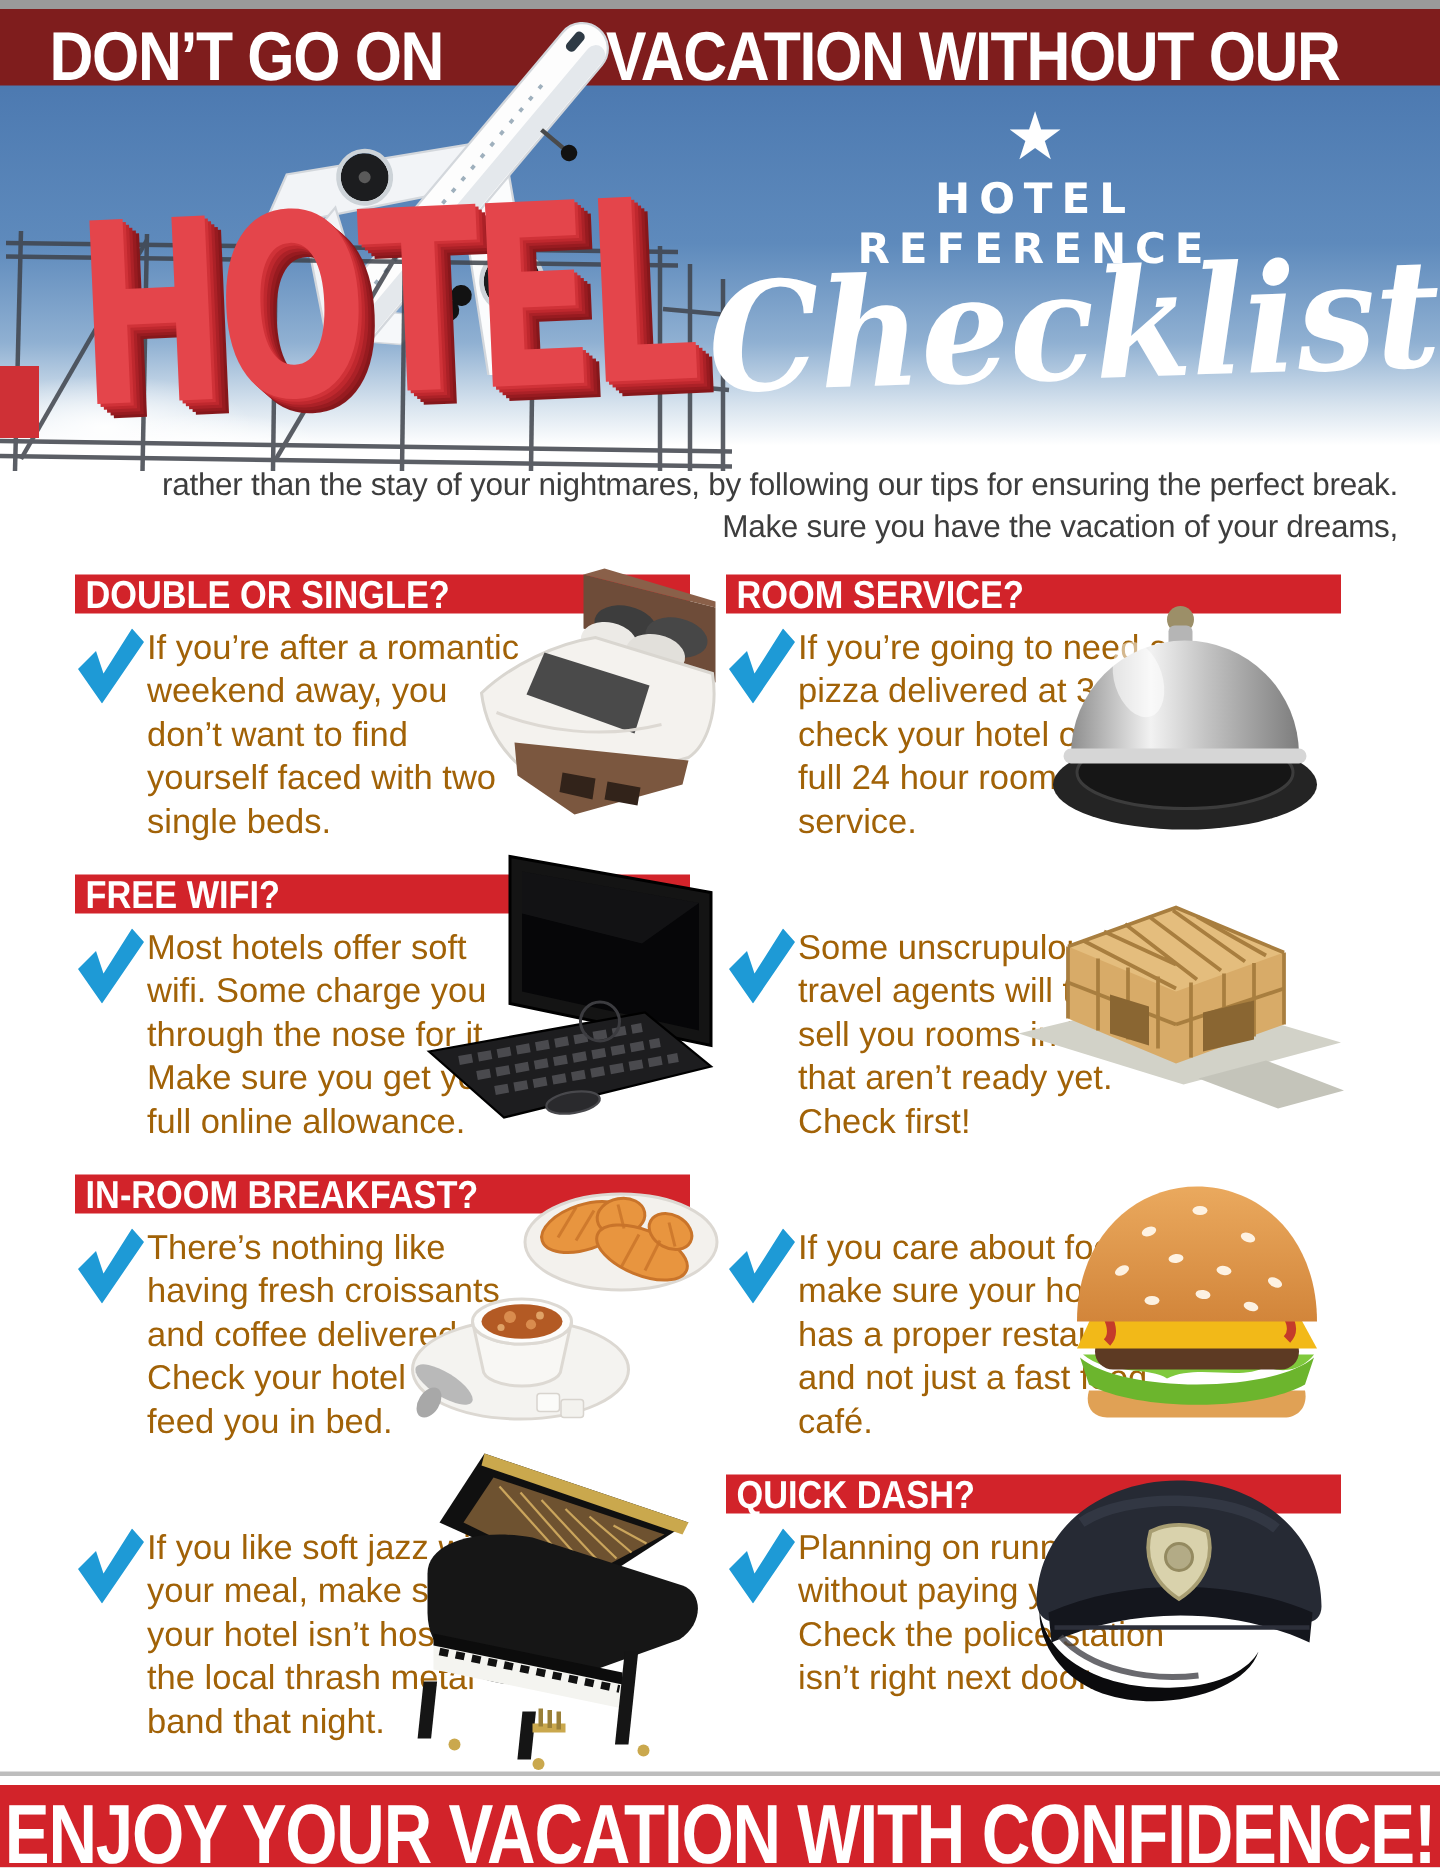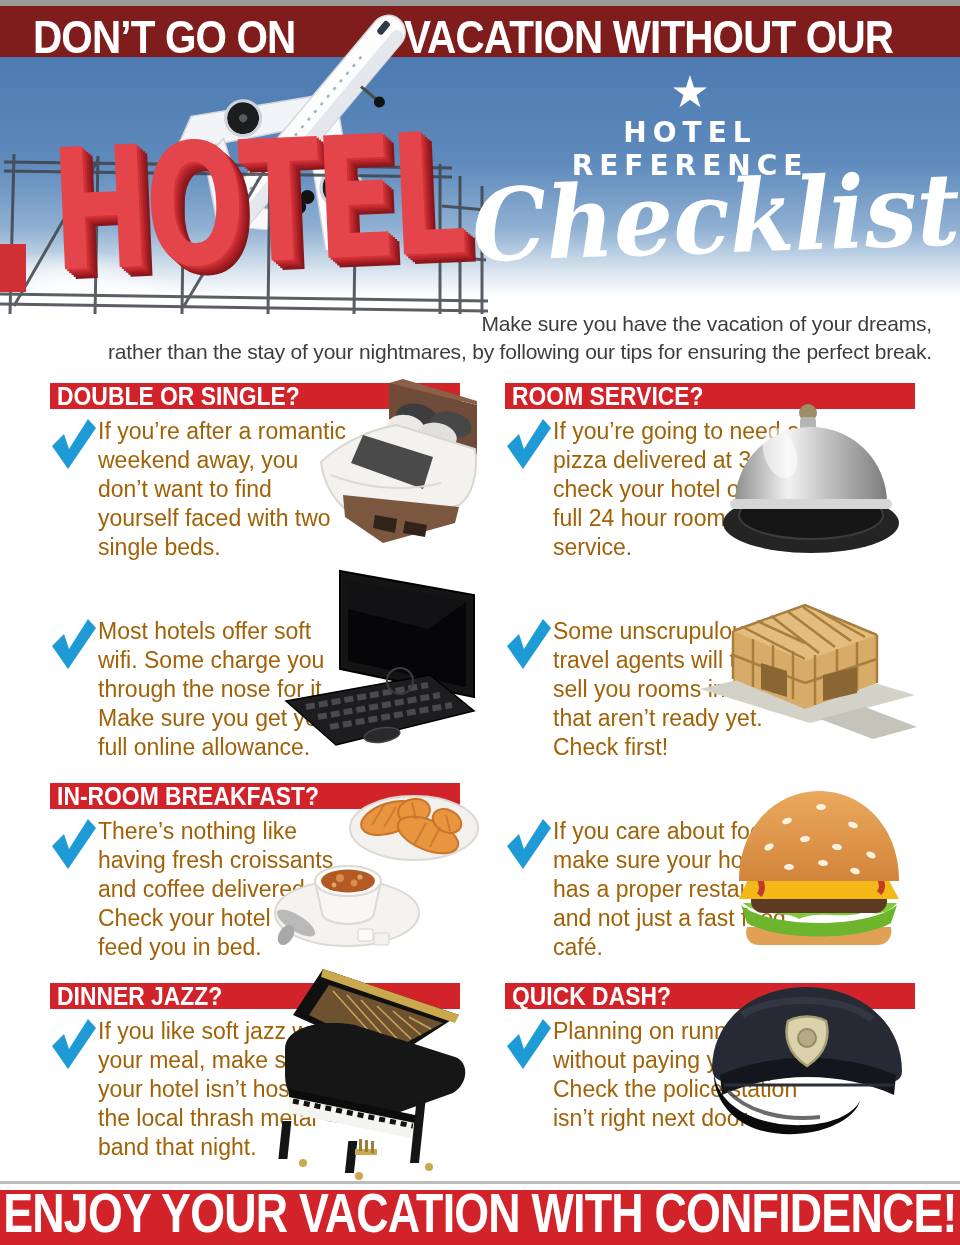--- a/index.html
+++ b/index.html
@@ -29,34 +29,34 @@
                font-size:28px;line-height:33px;letter-spacing:6px;}
   .script-title{position:absolute;left:455px;top:168px;width:490px;z-index:7;text-align:center;color:#fff;
                 font-family:"DejaVu Serif",serif;font-style:italic;font-weight:bold;font-size:100px;line-height:1;
                 transform:rotate(-2deg) scaleX(.93);}
 
   .intro{position:absolute;left:52px;top:310px;width:880px;z-index:7;text-align:right;
          color:#3d3d3d;font-size:21px;line-height:28px;letter-spacing:-0.2px;}
 
   
   .grid{position:absolute;left:50px;top:383px;width:865px;z-index:8;display:grid;
-        grid-template-columns:410px 410px;column-gap:45px;grid-auto-rows:200px;}
+        grid-template-columns:410px 410px;column-gap:24px;grid-auto-rows:200px;}
   .sec{position:relative;}
   .sec-bar{position:absolute;left:0;top:0;width:100%;height:26px;background:#d2232a;display:flex;align-items:center;}
   .sec-bar span{color:#fff;font-weight:bold;font-size:26px;line-height:26px;letter-spacing:0;
                 padding-left:8px;white-space:nowrap;transform:scaleX(.88);transform-origin:left;}
   .check{position:absolute;left:2px;top:36px;}
   .sec-body{position:absolute;left:48px;top:34px;width:252px;color:#a16207;
             font-family:Liberation Sans, sans-serif;font-size:23px;line-height:29px;}
   .sec-img{position:absolute;z-index:2;}
 
   
   .footer-rule{position:absolute;left:0;top:1181px;width:960px;height:3px;background:#bdbdbd;z-index:2;}
   .footer-banner{position:absolute;left:0;top:1190px;width:960px;height:55px;background:#d2232a;z-index:9;
-                 display:flex;align-items:flex-end;justify-content:center;}
+                 display:flex;align-items:flex-start;justify-content:center;}
   .footer-banner span{color:#fff;font-weight:bold;font-size:56px;letter-spacing:-1px;white-space:nowrap;
                       transform:scaleX(.80);}
 </style>
 </head>
 <body>
 
 <div class="page">
 
   <div class="hero-sky"></div>
   <div class="cloud" style="left:-30px;top:250px;width:200px;height:70px;"></div>
@@ -125,22 +125,22 @@
   <div class="hero-right">
     <div class="star">★</div>
     <div class="handy-lines">
       <div>HOTEL</div>
       <div>REFERENCE</div>
     </div>
   </div>
   <div class="script-title">Checklist</div>
 
   <div class="intro">
+    <div>rather than the stay of your nightmares, by following our tips for ensuring the perfect break.</div>
     <div>Make sure you have the vacation of your dreams,</div>
-    <div>rather than the stay of your nightmares, by following our tips for ensuring the perfect break.</div>
   </div>
 
   <div class="grid">
 
     <div class="sec">
       <div class="sec-bar">
         <span>DOUBLE OR SINGLE?</span>
         </div>
       <svg class="check" width="44" height="50" viewBox="0 0 44 50">
         <polygon points="0,27 12,15 17,30 36,0 44,9 16,50 0,27" fill="#1e9ad6"></polygon>
@@ -184,20 +184,23 @@
         <circle cx="100" cy="42" r="9" fill="#9c8f68"></circle>
         <rect x="92" y="46" width="16" height="22" rx="4" fill="#b5b5b5"></rect>
         <rect x="89" y="60" width="22" height="6" rx="3" fill="#8f8f8f"></rect>
         <path d="M27,132 A76,76 0 0 1 179,132 Z" fill="url(#silver)"></path>
         <rect x="22" y="128" width="162" height="10" rx="5" fill="#d6d6d6"></rect>
         <ellipse cx="72" cy="82" rx="16" ry="26" fill="#ffffff" opacity=".55" transform="rotate(-18 72 82)"></ellipse>
       </svg>
     </div>
 
     <div class="sec">
+      <div class="sec-bar">
+        <span>FREE WIFI?</span>
+        </div>
       <svg class="check" width="44" height="50" viewBox="0 0 44 50">
         <polygon points="0,27 12,15 17,30 36,0 44,9 16,50 0,27" fill="#1e9ad6"></polygon>
         </svg>
       <div class="sec-body">Most hotels offer soft wifi. Some charge you through the nose for it. Make sure you get your full online allowance.</div>
       <svg class="sec-img" style="right:-18px;top:-14px;" width="200" height="192" viewBox="0 0 200 192">
         <polygon points="62,2 196,26 196,128 62,100" fill="#141414" stroke="#000" stroke-width="2"></polygon>
         <polygon points="70,12 188,33 188,118 70,92" fill="#060608"></polygon>
         <polygon points="70,12 188,33 150,60 70,40" fill="#ffffff" opacity=".05"></polygon>
         <polygon points="8,132 152,106 196,142 58,176" fill="#1d1d1f" stroke="#000" stroke-width="1.5"></polygon>
         <g stroke="#4a4a4e" stroke-width="6" stroke-dasharray="9 4">
@@ -302,23 +305,20 @@
           <ellipse cx="108" cy="70" rx="5" ry="3" transform="rotate(10 108 70)"></ellipse>
           <ellipse cx="142" cy="78" rx="5" ry="3" transform="rotate(26 142 78)"></ellipse>
           <ellipse cx="60" cy="90" rx="5" ry="3"></ellipse>
           <ellipse cx="94" cy="86" rx="5" ry="3" transform="rotate(8 94 86)"></ellipse>
           <ellipse cx="126" cy="94" rx="5" ry="3" transform="rotate(16 126 94)"></ellipse>
         </g>
       </svg>
     </div>
 
     <div class="sec">
-      <div class="sec-bar">
-        <span>DINNER JAZZ?</span>
-        </div>
       <svg class="check" width="44" height="50" viewBox="0 0 44 50">
         <polygon points="0,27 12,15 17,30 36,0 44,9 16,50 0,27" fill="#1e9ad6"></polygon>
         </svg>
       <div class="sec-body">If you like soft jazz with your meal, make sure your hotel isn’t hosting the local thrash metal band that night.</div>
       <svg class="sec-img" style="right:-18px;top:-20px;" width="215" height="218" viewBox="0 0 215 218">
         <polygon points="60,6 196,52 128,96 30,52" fill="#101010"></polygon>
         <polygon points="60,6 196,52 192,60 58,14" fill="#caa84d"></polygon>
         <polygon points="66,22 180,60 124,90 46,52" fill="#6e5230"></polygon>
         <g stroke="#caa55c" stroke-width="1.5">
           <line x1="70" y1="28" x2="122" y2="86"></line>

